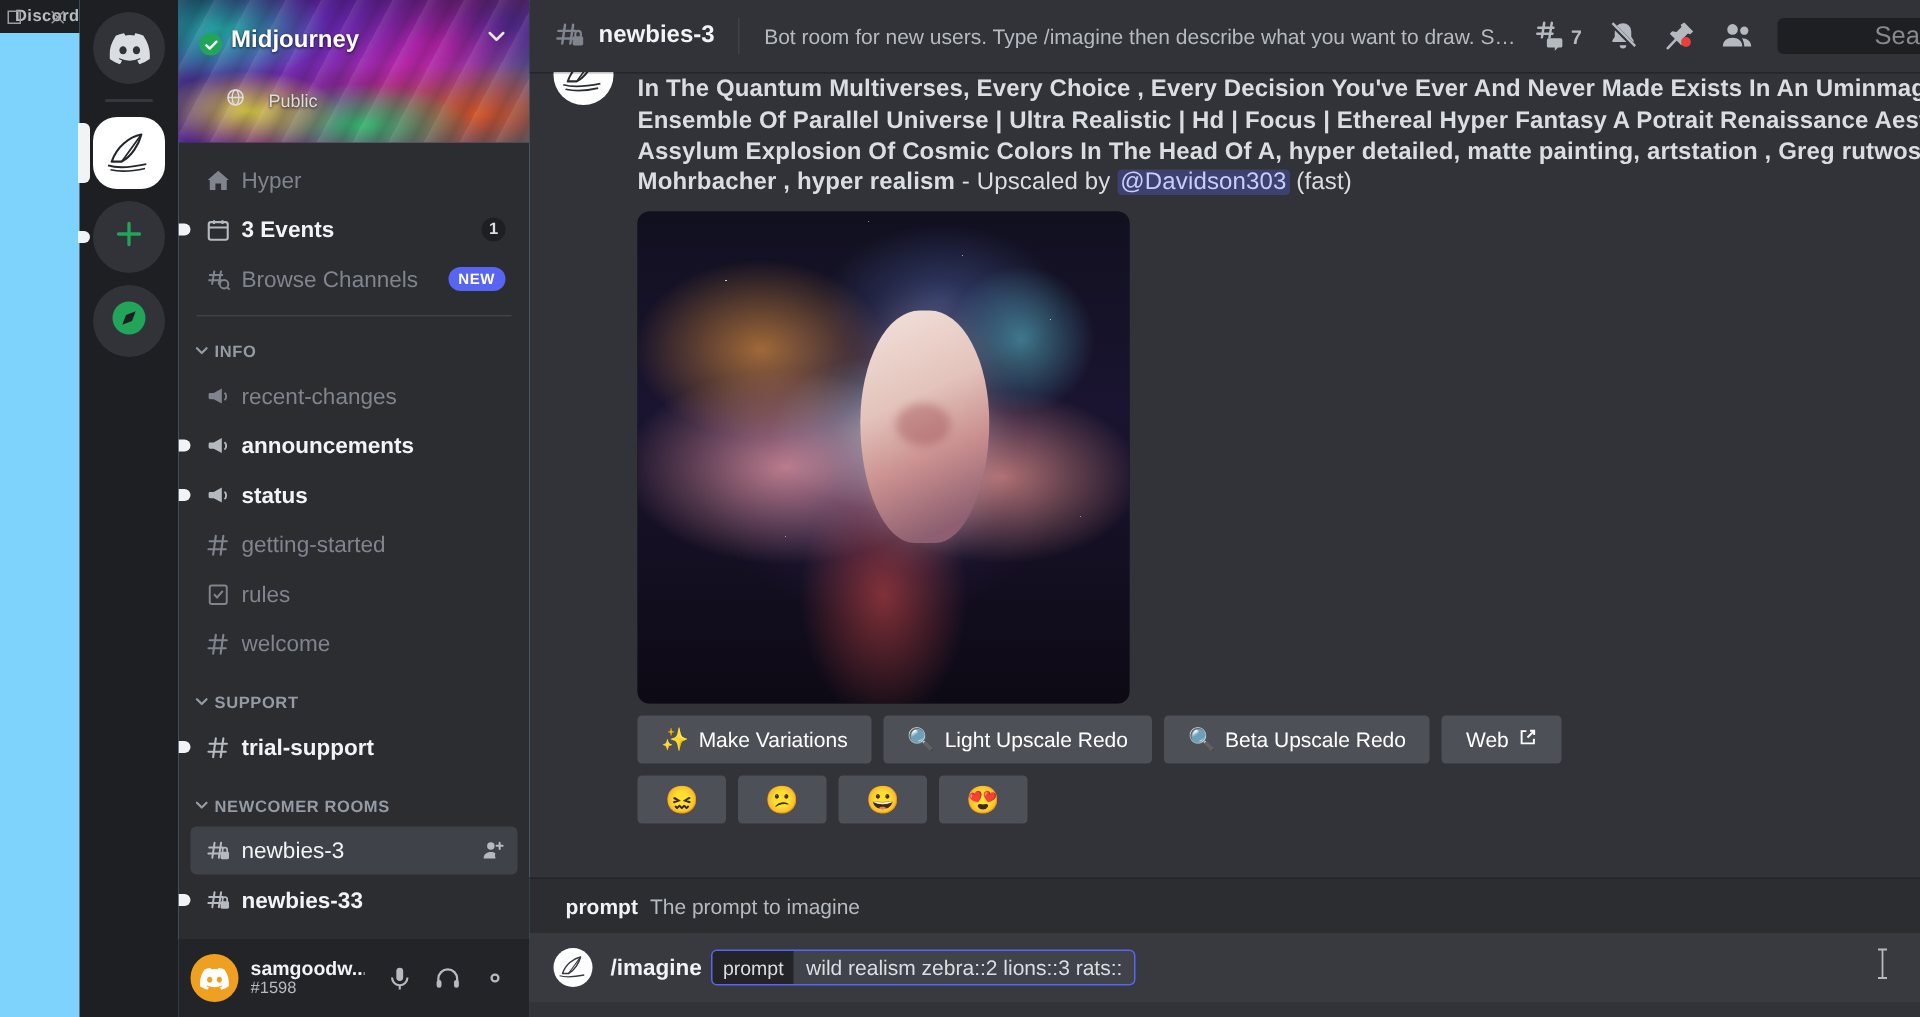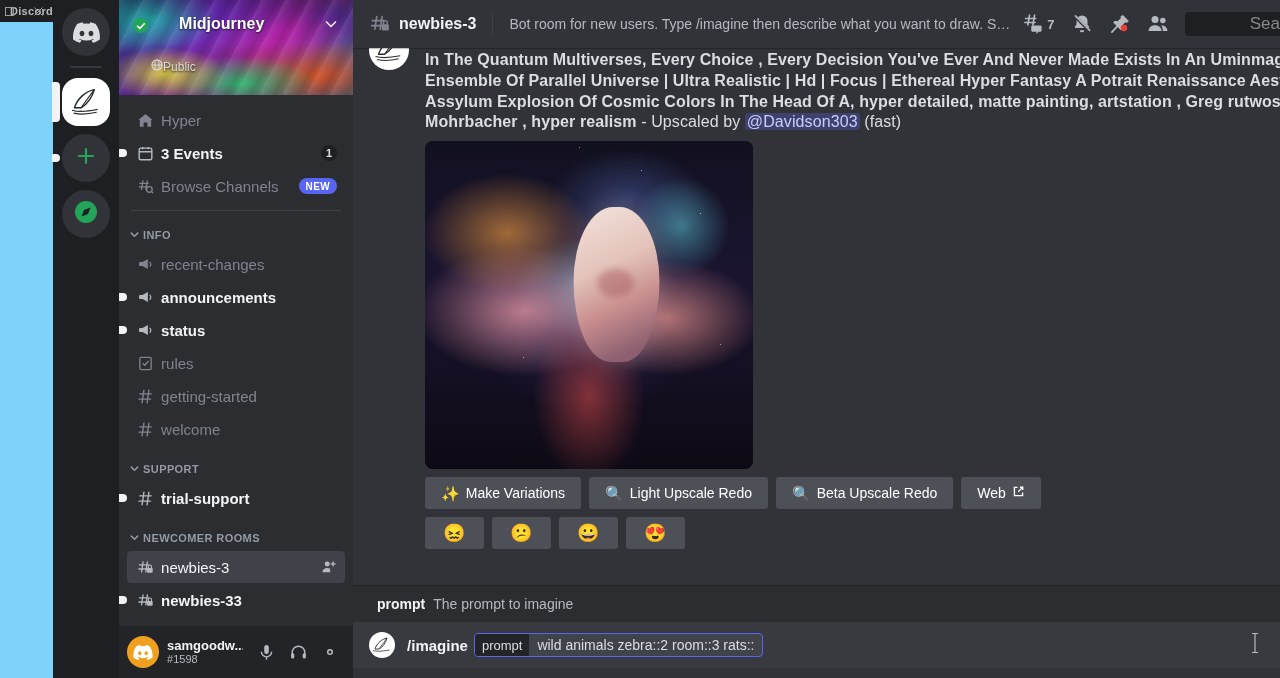--- a/index.html
+++ b/index.html
@@ -68,34 +68,34 @@
       linear-gradient(135deg, #1f3a6e 0%, #6a28a8 35%, #a32a8e 60%, #2f6f8f 100%);
   }
   .banner:after {
     content:""; position: absolute; inset: 0;
     background:
       repeating-linear-gradient(118deg, rgba(255,255,255,.09) 0px, rgba(255,255,255,0) 7px, rgba(0,0,0,.12) 14px, rgba(255,255,255,0) 21px),
       linear-gradient(180deg, rgba(0,0,0,.30) 0%, rgba(0,0,0,0) 45%, rgba(0,0,0,.12) 100%);
   }
   .banner-row {
     position: absolute; left: 0; right: 0; top: 0; padding: 12px 14px 0 14px; z-index: 2;
-    display: flex; align-items: center; gap: 25px;
+    display: flex; align-items: flex-end;
   }
   .srv-verified {
     width: 15px; height: 15px; border-radius: 50%; background: #23a559; flex: 0 0 15px;
     display: flex; align-items: center; justify-content: center; margin-top: 3px; margin-right: 6px;
   }
   .srv-name {
     font-size: 16px; font-weight: bold; color: #fff; text-shadow: 0 1px 2px rgba(0,0,0,.7);
     line-height: 20px; flex: 1;
   }
   .srv-chev { color: #e6e7e8; margin-top: 4px; }
   .srv-public {
     position: absolute; left: 32px; top: 59px; z-index: 2;
-    display: flex; align-items: center; gap: 0;
+    display: flex; align-items: center; gap: 16px;
     font-size: 12px; color: #dcdde0; text-shadow: 0 1px 2px rgba(0,0,0,.75);
   }
 
   .chanlist { flex: 1; overflow: hidden; padding-top: 8px; }
   .crow {
     display: flex; align-items: center; height: 32px; margin: 1px 8px; padding: 0 8px;
     border-radius: 4px; position: relative; color: #80848e; font-size: 15px; gap: 6px;
   }
   .crow.active { background: #3f4248; color: #f2f3f5; }
   .crow.unread { color: #f2f3f5; font-weight: bold; }
@@ -441,35 +441,35 @@
             <svg width="17" height="17" viewBox="0 0 18 18" fill="currentColor">
                 <path d="M11.5 3.2 L5.8 6.3 H3.2 a1 1 0 0 0-1 1 v2.4 a1 1 0 0 0 1 1 h2.6 l5.7 3.1 z"></path>
                 <path d="M13.4 6.2 a3.4 3.4 0 0 1 0 5.2" fill="none" stroke="currentColor" stroke-width="1.3"></path>
               </svg>
           </span>
           <span class="lbl">status</span>
         </div>
 
         <div class="crow">
           <span class="ico">
+            <svg width="17" height="17" viewBox="0 0 18 18" fill="none" stroke="currentColor" stroke-width="1.5" stroke-linecap="round">
+                <path d="M7.3 2.4 L5.4 15.6 M12.6 2.4 L10.7 15.6 M2.9 6.2 H15.1 M2.1 11.8 H14.3"></path>
+              </svg>
+          </span>
+          <span class="lbl">getting-started</span>
+        </div>
+
+        <div class="crow">
+          <span class="ico">
             <svg width="17" height="17" viewBox="0 0 18 18" fill="none" stroke="currentColor" stroke-width="1.4">
                 <rect x="3" y="2.5" width="12" height="13" rx="1.4"></rect>
                 <path d="M6 8.7 L8.2 10.9 L12.2 6.3"></path>
               </svg>
           </span>
           <span class="lbl">rules</span>
-        </div>
-
-        <div class="crow">
-          <span class="ico">
-            <svg width="17" height="17" viewBox="0 0 18 18" fill="none" stroke="currentColor" stroke-width="1.5" stroke-linecap="round">
-                <path d="M7.3 2.4 L5.4 15.6 M12.6 2.4 L10.7 15.6 M2.9 6.2 H15.1 M2.1 11.8 H14.3"></path>
-              </svg>
-          </span>
-          <span class="lbl">getting-started</span>
         </div>
 
         <div class="crow">
           <span class="ico">
             <svg width="17" height="17" viewBox="0 0 18 18" fill="none" stroke="currentColor" stroke-width="1.5" stroke-linecap="round">
                 <path d="M7.3 2.4 L5.4 15.6 M12.6 2.4 L10.7 15.6 M2.9 6.2 H15.1 M2.1 11.8 H14.3"></path>
               </svg>
           </span>
           <span class="lbl">welcome</span>
         </div>
@@ -698,21 +698,21 @@
         <div class="ib-av">
           <svg width="20" height="17" viewBox="0 0 40 34">
             <path d="M6 24 C10 12, 20 4, 30 2 C28 10, 22 20, 14 24 Z" fill="none" stroke="#383a40" stroke-width="2" stroke-linejoin="round"></path>
             <path d="M14 24 L30 2" stroke="#383a40" stroke-width="1.6"></path>
             <path d="M2 27 C9 29, 20 29, 35 26" fill="none" stroke="#383a40" stroke-width="1.7"></path>
           </svg>
         </div>
         <span class="ib-cmd">/imagine</span>
         <div class="ib-chip">
           <span class="key">prompt</span>
-          <span class="val">wild animals zebra::2 room::3 rats::</span>
+          <span class="val">wild realism zebra::2 lions::3 rats::</span>
         </div>
         <div class="ib-rest"></div>
         <span class="caret-ico">
           <svg width="10" height="22" viewBox="0 0 10 22" fill="none" stroke="currentColor" stroke-width="1.2">
               <path d="M2 1.5 h6 M5 1.5 v19 M2 20.5 h6"></path>
             </svg>
         </span>
         <span class="ib-emoji">😀</span>
       </div>
 

